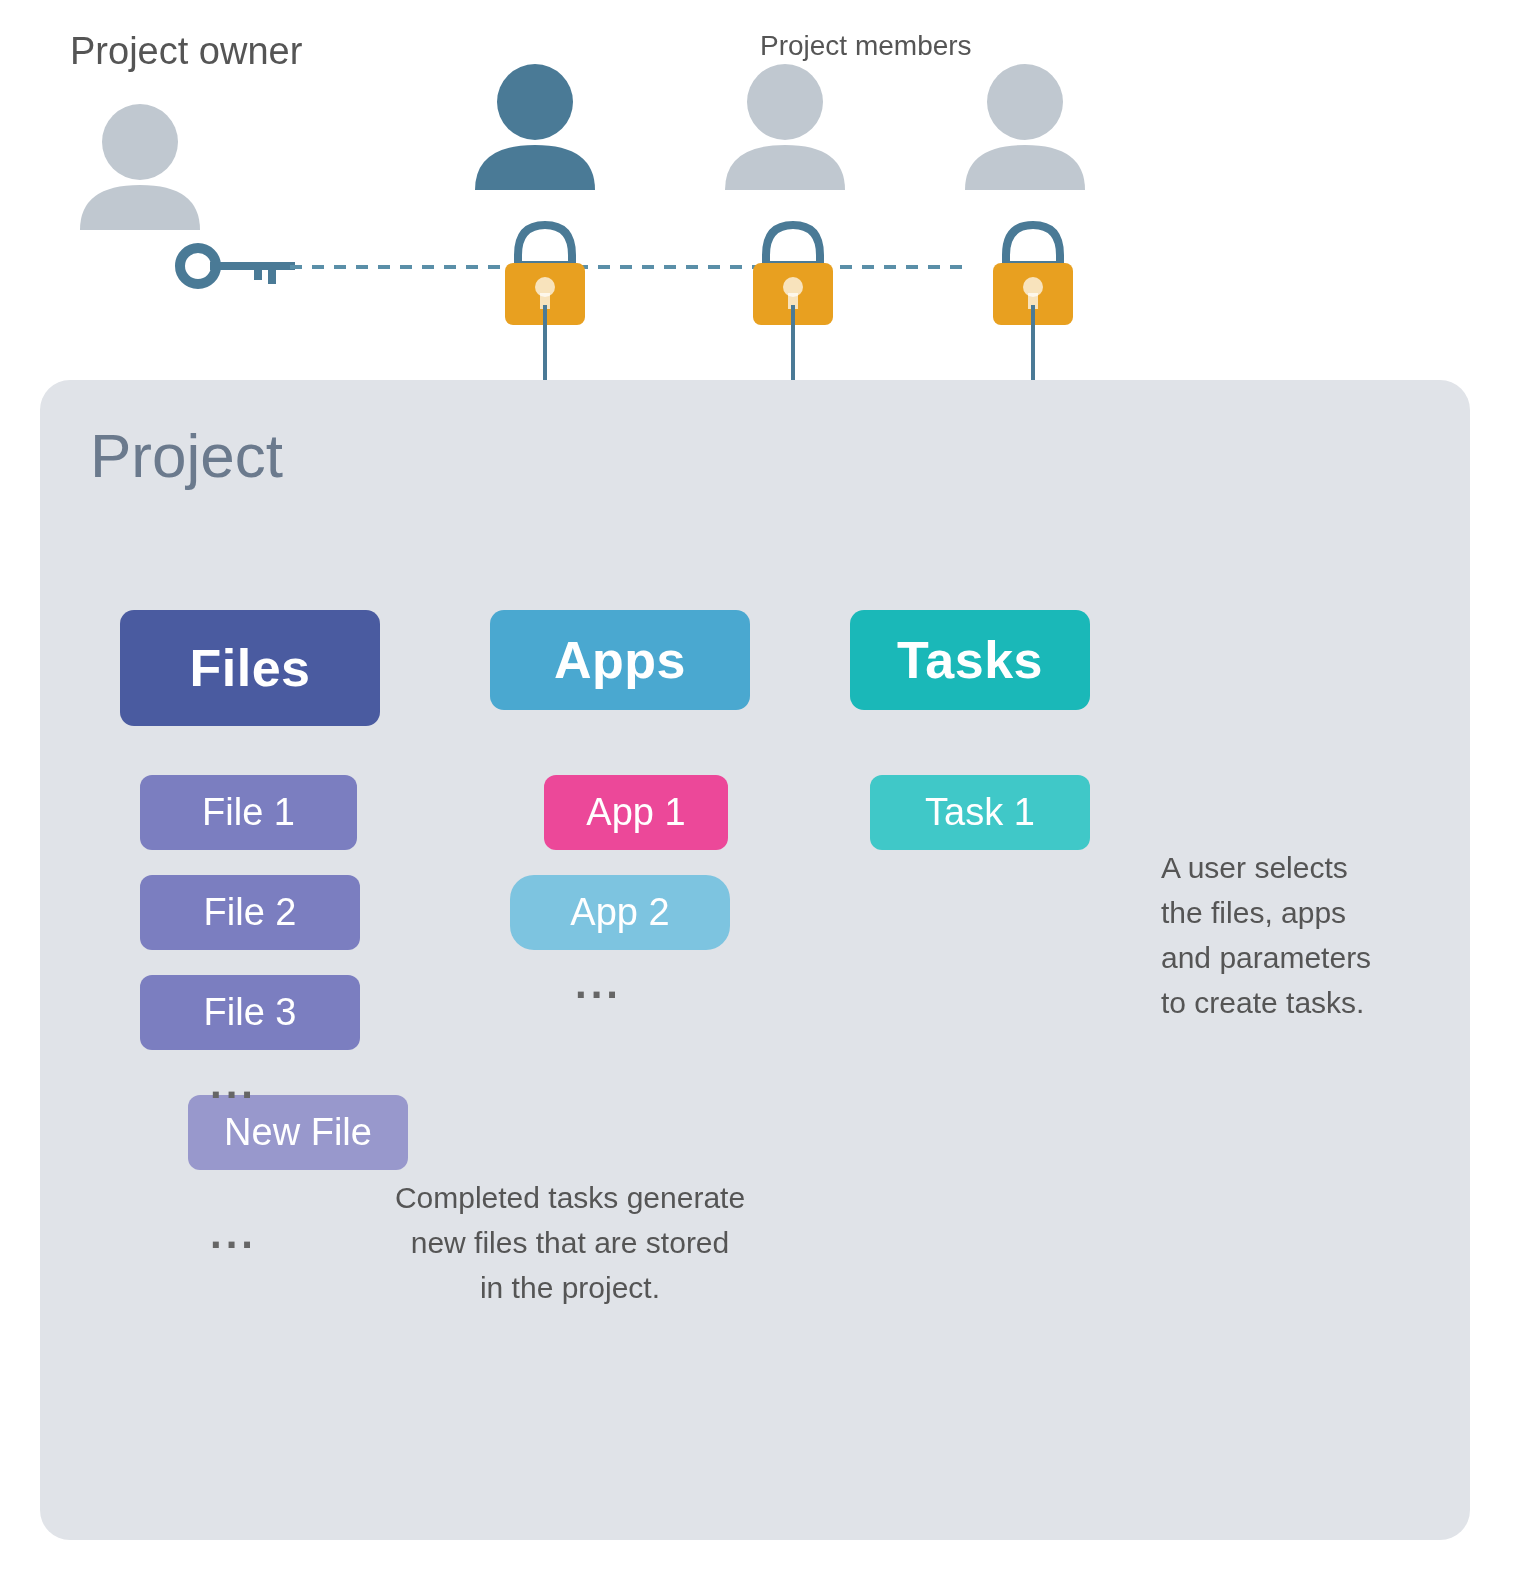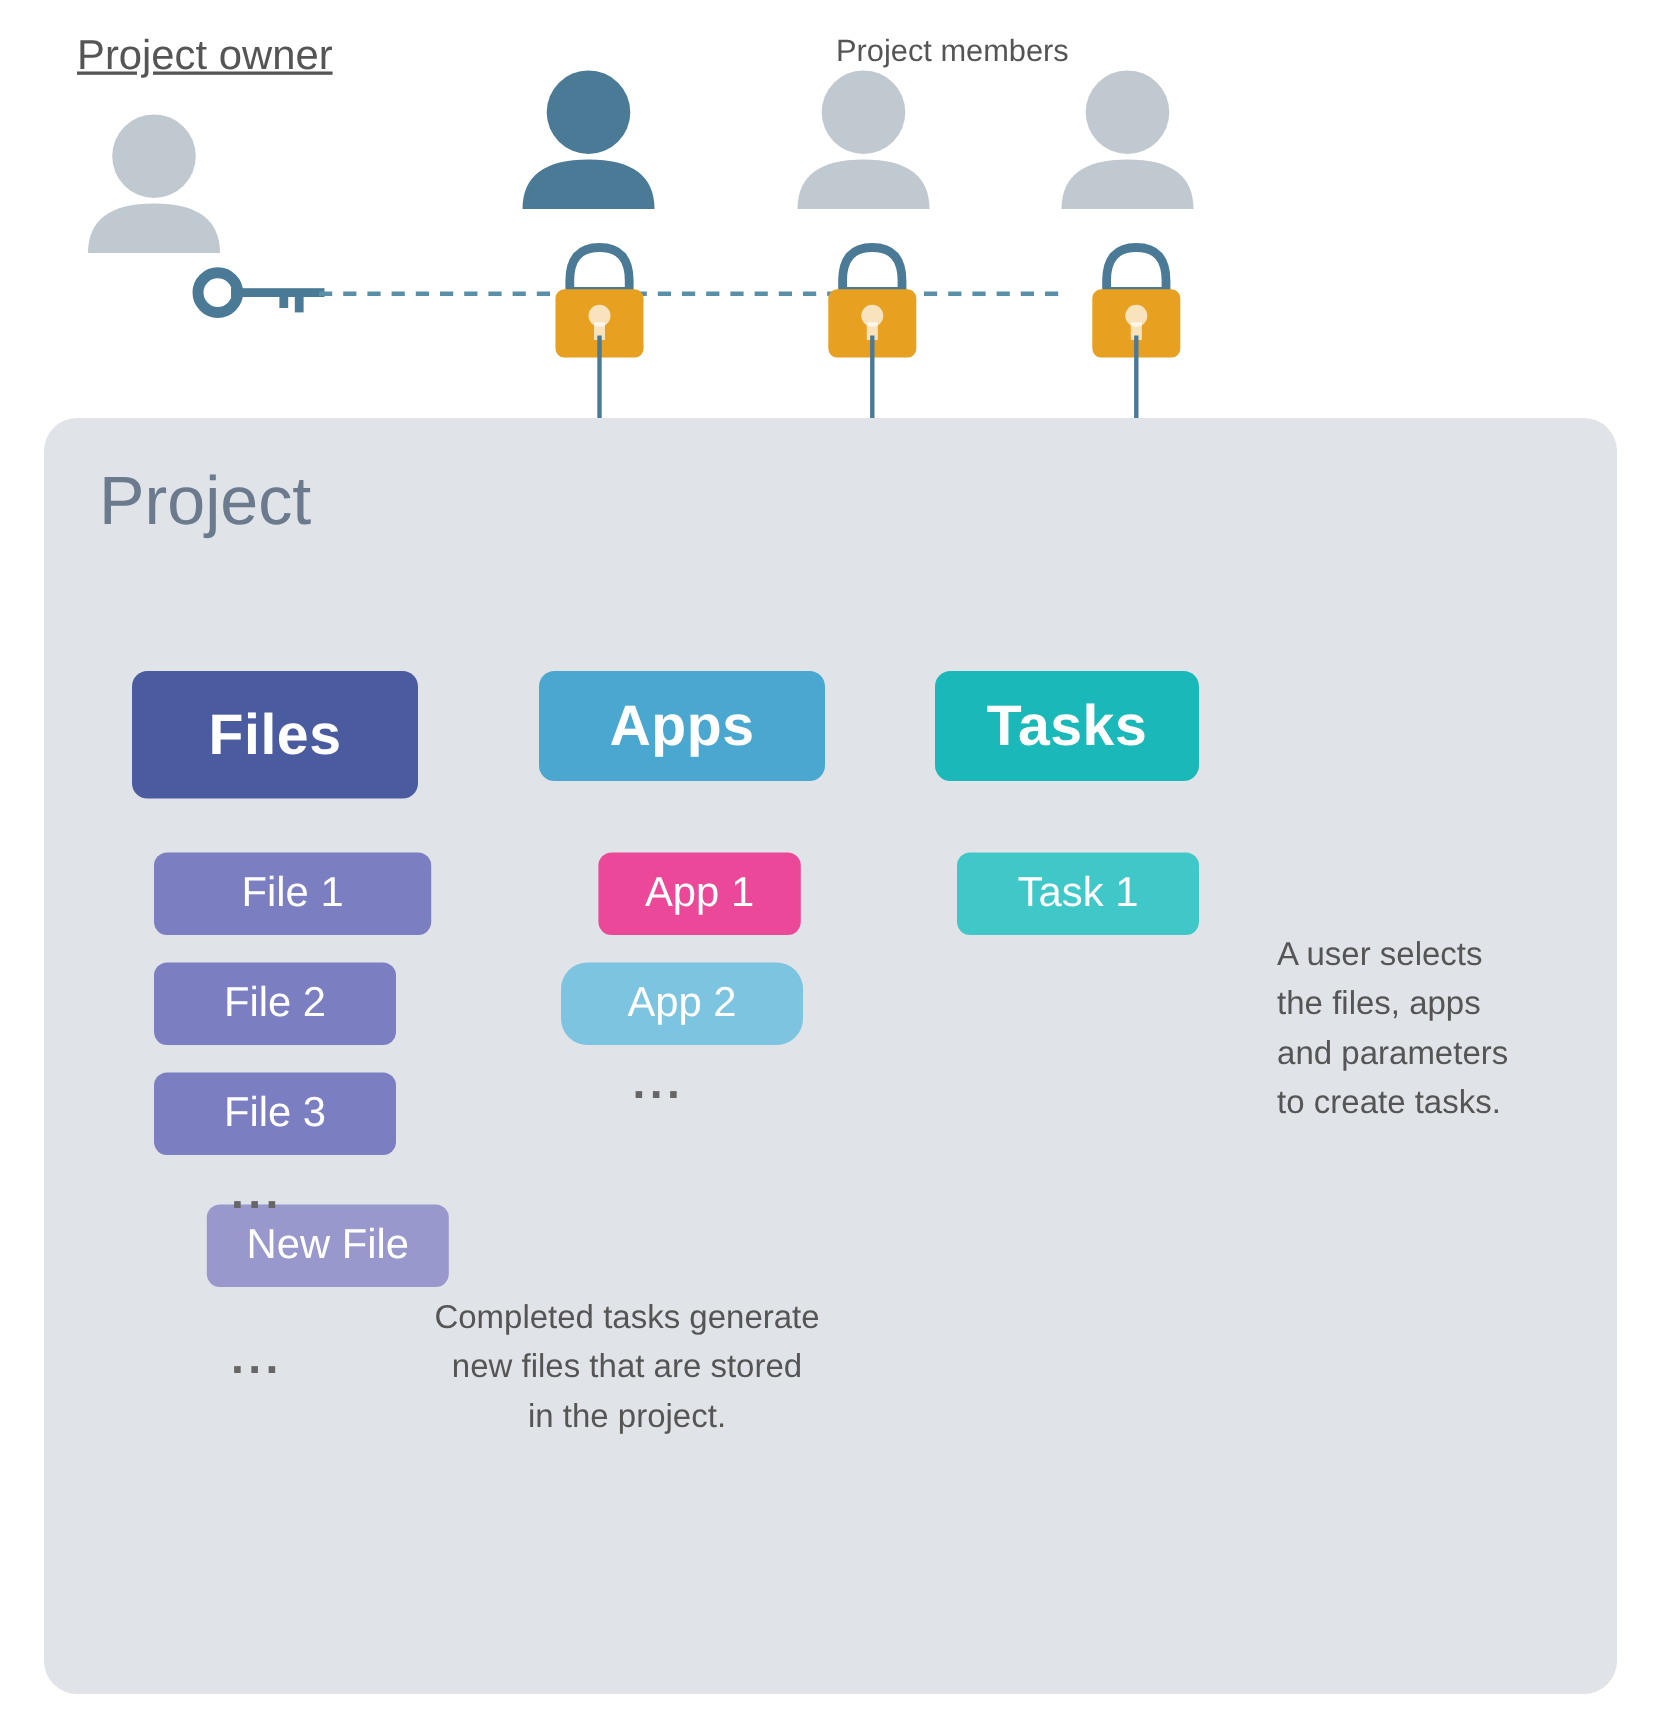--- a/index.html
+++ b/index.html
@@ -26,21 +26,20 @@
     }
 
     
     .label-project-owner {
       position: absolute;
       top: 30px;
       left: 70px;
       font-size: 38px;
       color: #555;
       font-weight: 400;
-      text-decoration: underline;
     }
 
     
     .label-project-members {
       position: absolute;
       top: 30px;
       left: 760px;
       font-size: 28px;
       color: #555;
       font-weight: 400;
@@ -109,21 +108,21 @@
       border-radius: 12px;
       display: flex;
       align-items: center;
       justify-content: center;
       font-size: 38px;
       font-weight: 500;
       color: white;
     }
 
     
-    .item-file1 { top: 775px; left: 140px; width: 252px; height: 75px; background: #7b7ec0; }
+    .item-file1 { top: 775px; left: 140px; width: 217px; height: 75px; background: #7b7ec0; }
     .item-file2 { top: 875px; left: 140px; width: 220px; height: 75px; background: #7b7ec0; }
     .item-file3 { top: 975px; left: 140px; width: 220px; height: 75px; background: #7b7ec0; }
     .item-newfile { top: 1095px; left: 140px; width: 220px; height: 75px; background: #9898cc; margin-left: 48px; }
 
     
     .item-app1 { top: 775px; left: 510px; width: 184px; height: 75px; background: #ec4899; margin-left: 34px; }
     .item-app2 { top: 875px; left: 510px; width: 220px; height: 75px; background: #7dc4e0; border-radius: 24px; }
 
     
     .item-task1 { top: 775px; left: 870px; width: 220px; height: 75px; background: #40c8c8; }

